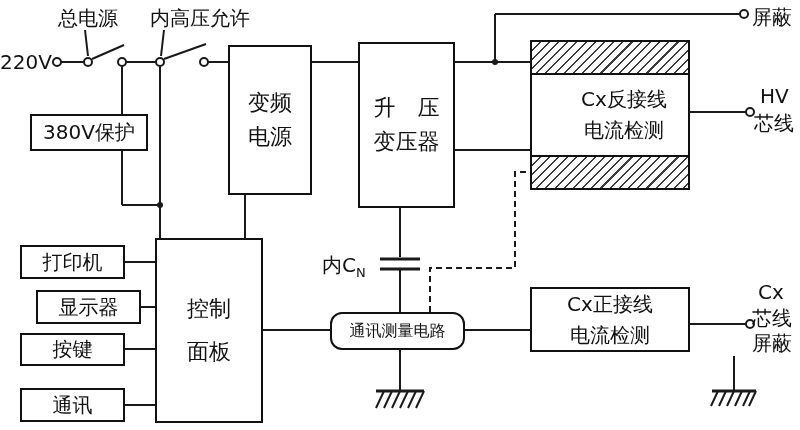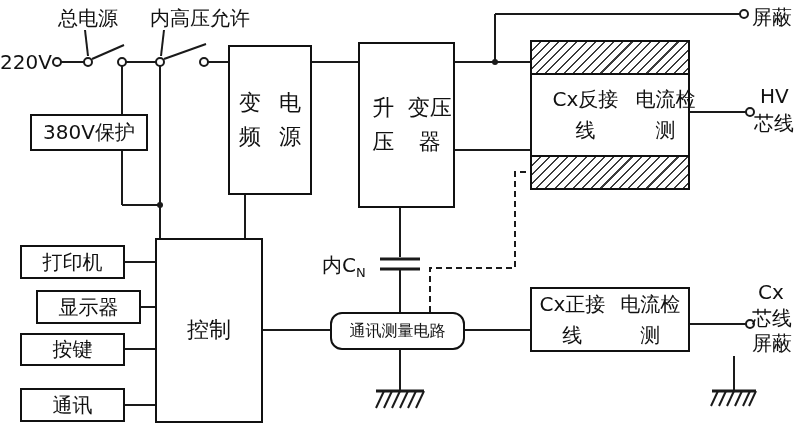--- a/index.html
+++ b/index.html
@@ -3,21 +3,21 @@
 <meta charset="utf-8">
 <style>
   html,body{margin:0;padding:0;background:#fff;}
   #stage{
     position:relative;width:800px;height:430px;background:#ffffff;
     font-family:"DejaVu Sans","Liberation Sans",sans-serif;color:#111;overflow:hidden;
   }
   #wires{position:absolute;left:0;top:0;z-index:1;}
   .box{
     position:absolute;box-sizing:border-box;border:2px solid #111;background:#fff;
-    display:flex;align-items:center;justify-content:center;
+    display:flex;flex-direction:column;align-items:center;justify-content:center;
     font-size:20px;line-height:1.55;z-index:2;text-align:center;
   }
   .lbl{position:absolute;z-index:3;font-size:20px;white-space:nowrap;}
   .hatch{
     position:absolute;box-sizing:border-box;border:2px solid #111;z-index:2;
     background:repeating-linear-gradient(135deg,#ffffff 0px,#ffffff 5px,#3c3c3c 5px,#3c3c3c 6.5px);
   }
   .big{font-size:22px;}
   .small{font-size:16px;}
   sub{font-size:13px;}
@@ -169,20 +169,21 @@
   </div>
   <div class="box" style="left:20px;top:333px;width:105px;height:33px;">
     <span>按键</span>
   </div>
   <div class="box" style="left:20px;top:388px;width:105px;height:34px;">
     <span>通讯</span>
   </div>
 
   <div class="box big" style="left:155px;top:238px;width:108px;height:185px;gap:8px;">
     <span>控制</span>
+    <span>面板</span>
   </div>
 
   <div class="lbl" style="left:322px;top:252px;">
     <span>内C</span><sub>N</sub>
   </div>
 
   <div class="box small" style="left:330px;top:312px;width:135px;height:38px;border-radius:12px;">
     <span>通讯测量电路</span>
   </div>
 

